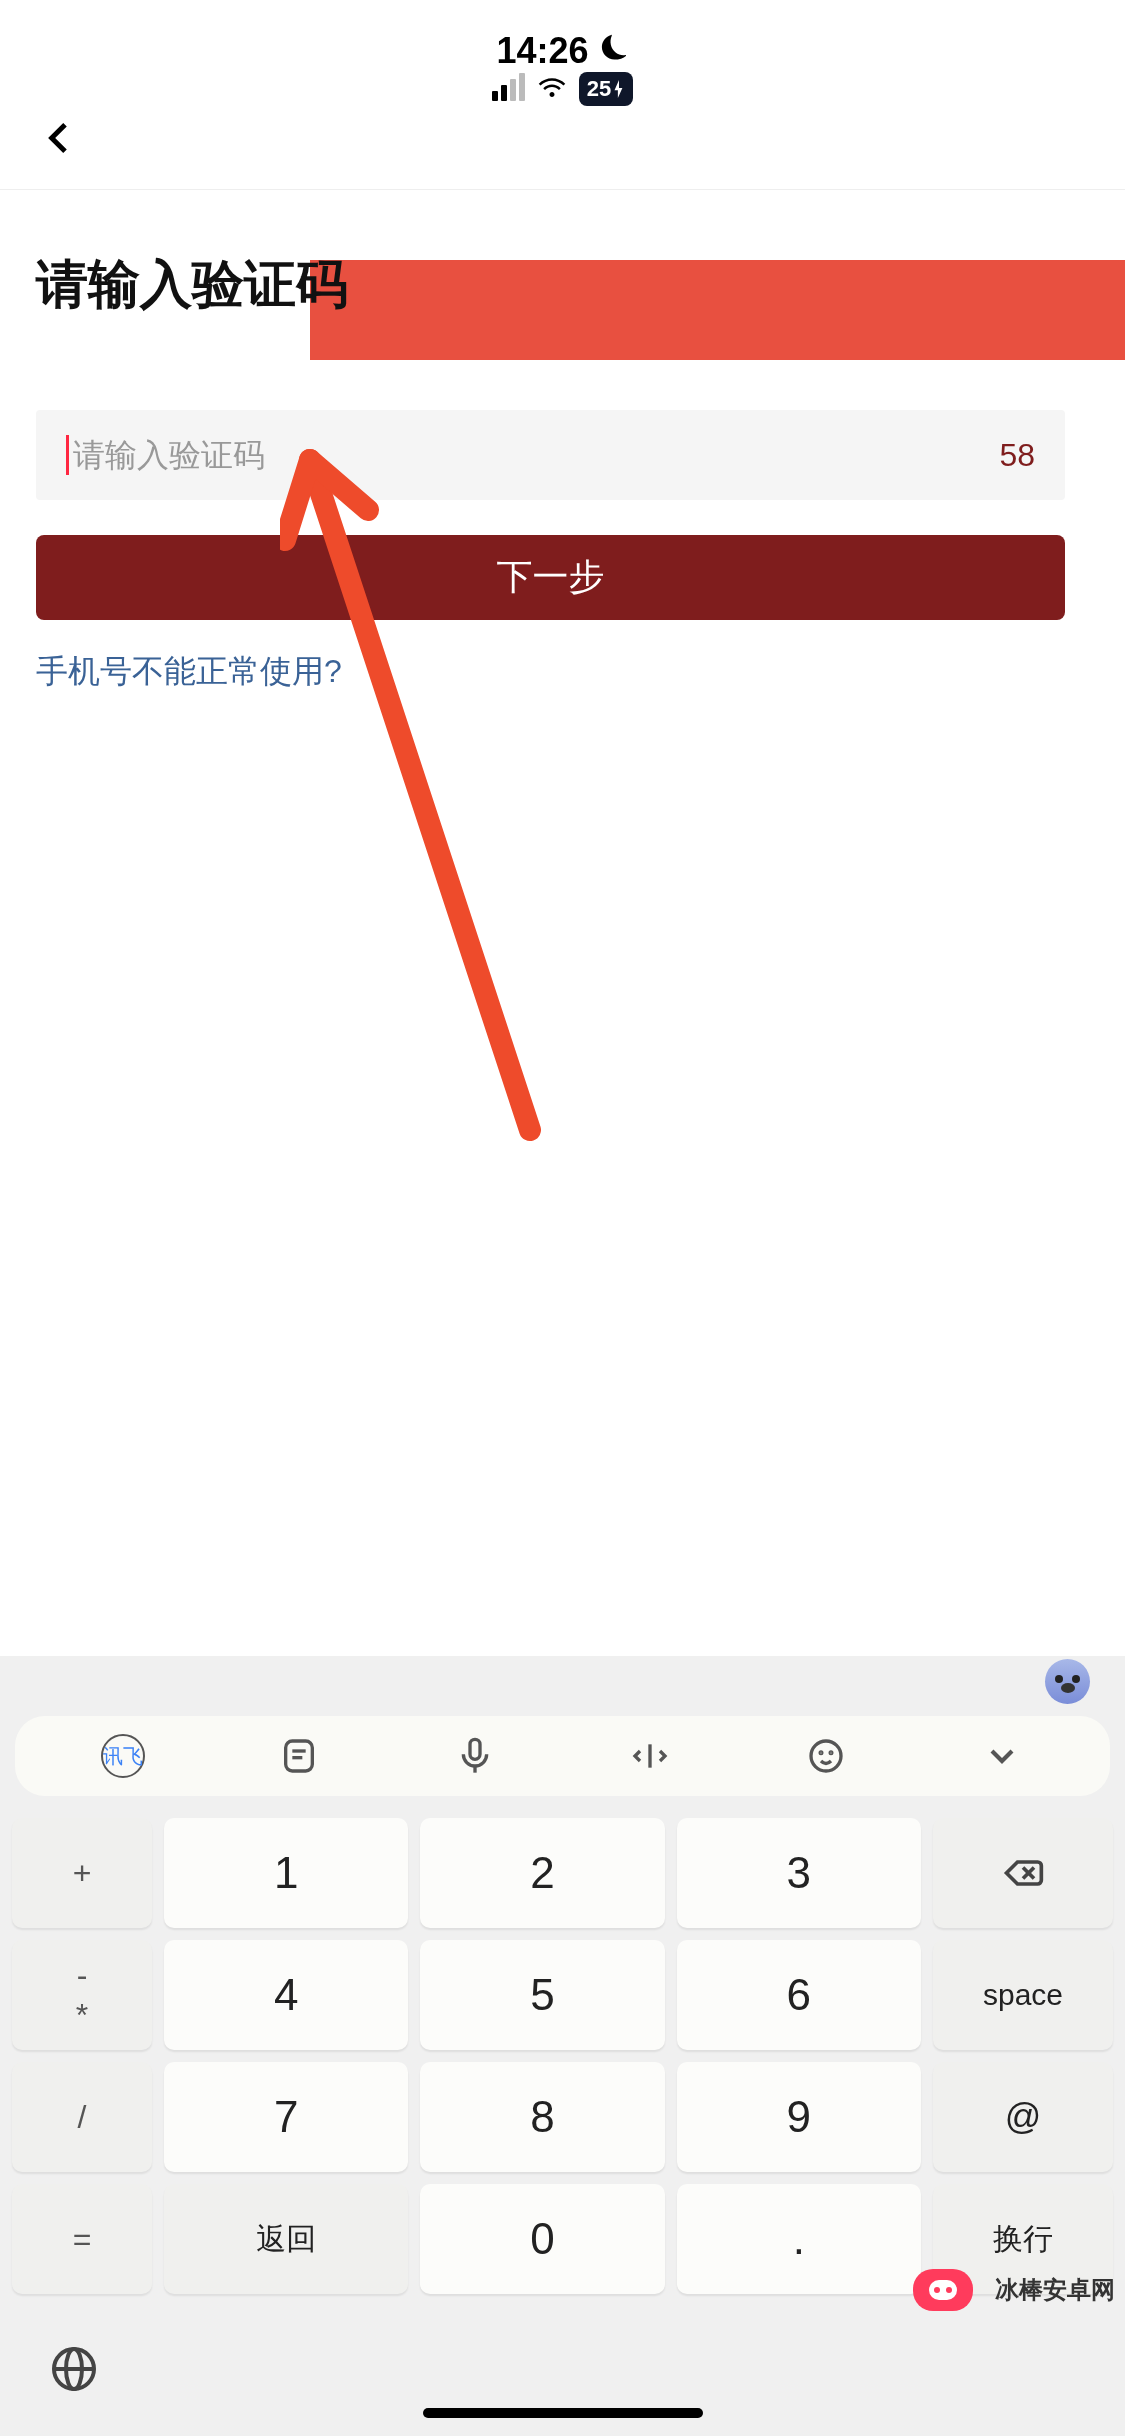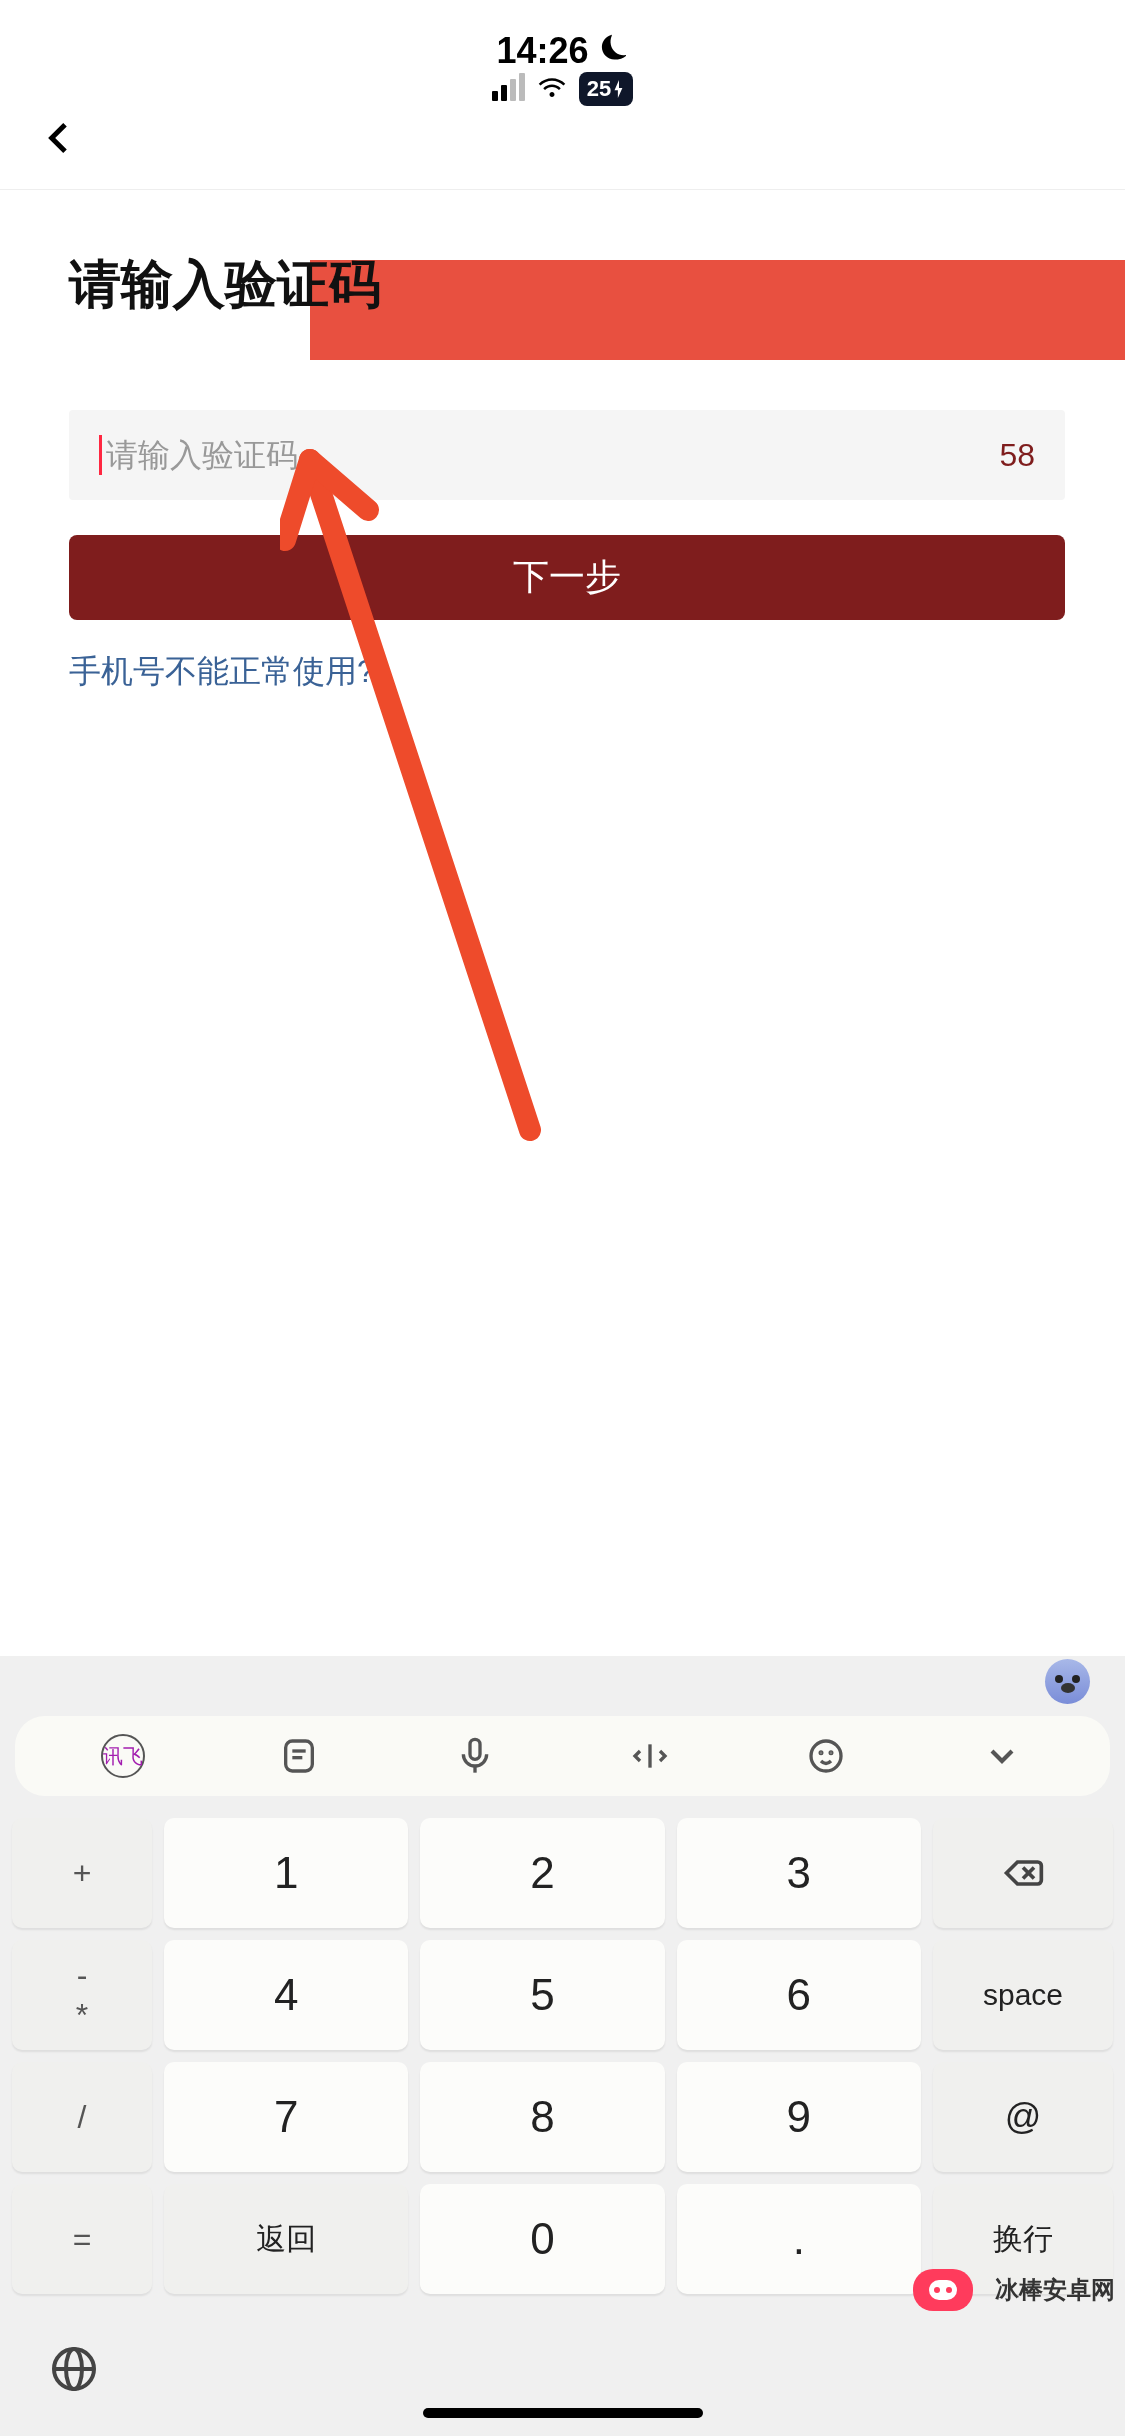--- a/index.html
+++ b/index.html
@@ -72,21 +72,21 @@
       align-items: center;
       padding: 0 40px;
       border-bottom: 1px solid #eee;
     }
     .back-btn svg {
       width: 40px;
       height: 50px;
     }
     
     .content {
-      padding: 60px 60px 0 69px;
+      padding: 60px 60px 0 36px;
       position: relative;
     }
     .title {
       font-size: 52px;
       font-weight: 700;
       color: #111;
       margin-bottom: 25px;
     }
     .subtitle {
       font-size: 32px;
@@ -200,21 +200,21 @@
       align-items: center;
       justify-content: space-around;
       padding: 0 20px;
     }
     .toolbar-item {
       width: 48px;
       height: 48px;
       display:flex;
       align-items:center;
       justify-content:center;
-      color:#a21caf;
+      color:#3b82f6;
     }
     .toolbar-item svg { width:40px; height:40px; }
     .xunfei {
       border: 2.5px solid #555;
       border-radius: 50%;
       font-size: 20px;
       width:44px;height:44px;
       display:flex;align-items:center;justify-content:center;
       font-weight:500;
     }

